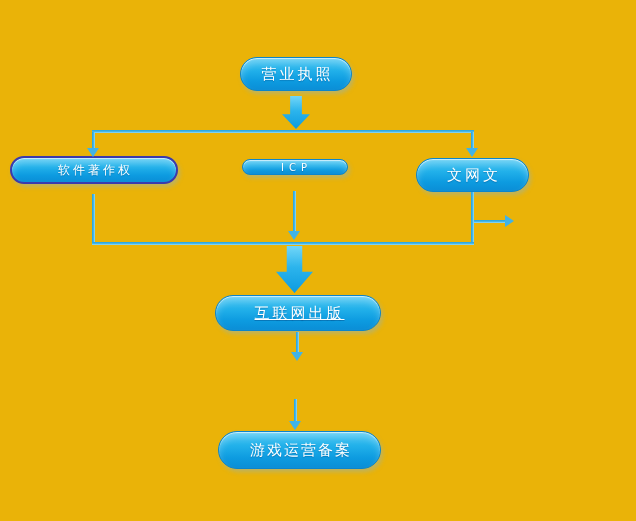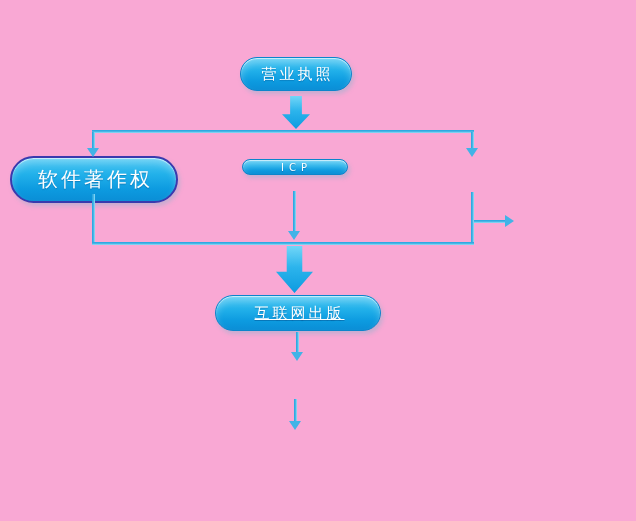--- a/index.html
+++ b/index.html
@@ -1,33 +1,33 @@
 <!DOCTYPE html>
 <html><head>
 <meta charset="utf-8">
 <style>
   html,body{margin:0;padding:0;background:#fff;}
   .canvas{
-    position:relative;width:636px;height:521px;background:#f9a8d4;overflow:hidden;
+    position:relative;width:636px;height:521px;background:#eab308;overflow:hidden;
     font-family:"DejaVu Sans","Liberation Sans",sans-serif;
   }
   
   .pill{
     position:absolute;display:flex;align-items:center;justify-content:center;
     border-radius:999px;color:#fff;font-size:15px;letter-spacing:3px;
     background:linear-gradient(180deg,#4fc8f3 0%,#22b1ea 38%,#0d9be0 72%,#0a8ed6 100%);
     border:1px solid #0c85cb;
     box-shadow:inset 0 1px 1px rgba(255,255,255,.65), inset 0 5px 7px rgba(255,255,255,.25),
                2px 3px 4px rgba(135,180,205,.45);
     text-shadow:0 1px 1px rgba(0,70,130,.4);
     box-sizing:border-box;white-space:nowrap;
   }
   .pill span{display:block;padding-left:3px;}
   .n-business {left:240px;top:57px;width:112px;height:34px;}
-  .n-softcopy {left:10px;top:156px;width:168px;height:47px;font-size:20px;border:2px solid #3a3aae;}
+  .n-softcopy {left:10px;top:156px;width:168px;height:28px;font-size:12px;border:2px solid #3a3aae;}
   .n-icp      {left:242px;top:159px;width:106px;height:16px;font-size:10px;letter-spacing:5px;}
   .n-www      {left:416px;top:158px;width:113px;height:34px;}
   .n-virtual  {left:518px;top:203px;width:104px;height:38px;}
   .n-publish  {left:215px;top:295px;width:166px;height:36px;text-decoration:underline;}
   .n-banhao   {left:243px;top:362px;width:106px;height:36px;letter-spacing:4px;}
   .n-gamefile {left:218px;top:431px;width:163px;height:38px;letter-spacing:2px;}
   
   .line{position:absolute;}
   .line.h{height:3px;background:linear-gradient(180deg,#2fa9e1 0%,#2fa9e1 35%,#9adff7 100%);}
   .line.v{width:3px;background:linear-gradient(90deg,#2fa9e1 0%,#2fa9e1 35%,#9adff7 100%);}
@@ -68,22 +68,28 @@
 
   <div class="pill n-business">
     <span>营业执照</span>
   </div>
   <div class="pill n-softcopy">
     <span>软件著作权</span>
   </div>
   <div class="pill n-icp">
     <span>ICP</span>
   </div>
+  <div class="pill n-www">
+    <span>文网文</span>
+  </div>
   <div class="pill n-publish">
     <span>互联网出版</span>
+  </div>
+  <div class="pill n-gamefile">
+    <span>游戏运营备案</span>
   </div>
 
   <div class="bigarrow ba1"></div>
   <div class="bigarrow ba2"></div>
 
   <div class="line h l-dist"></div>
   <div class="line v l-dropL"></div>
   <div class="ah down ah-dropL"></div>
   <div class="line v l-dropR"></div>
   <div class="ah down ah-dropR"></div>

